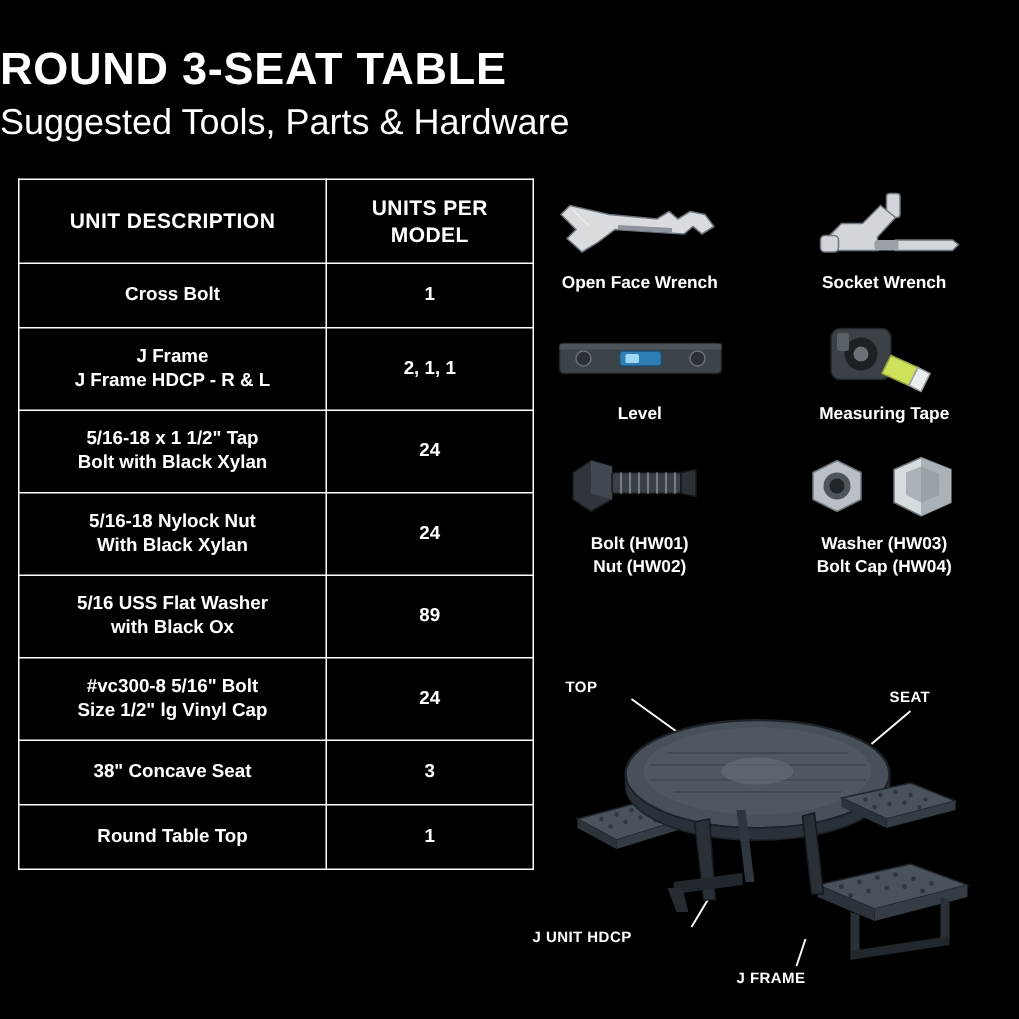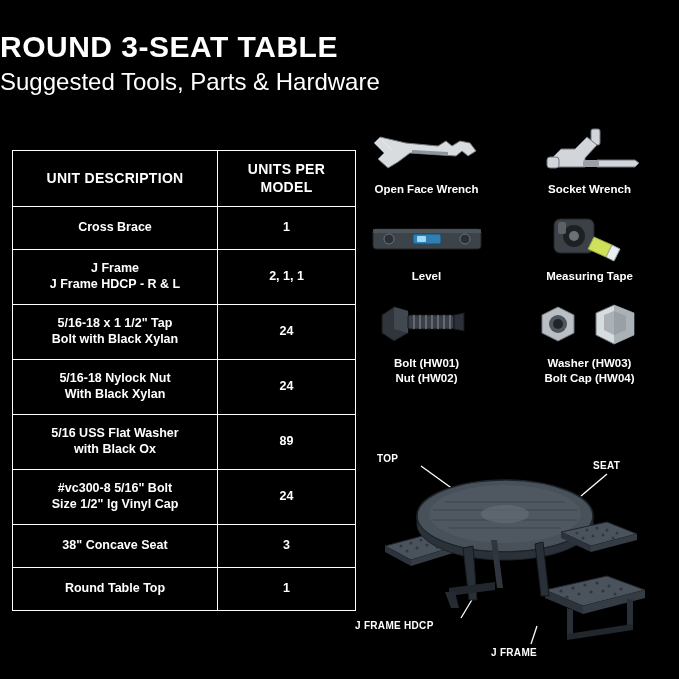--- a/index.html
+++ b/index.html
@@ -39,21 +39,20 @@
   }
 
   
   .spec-table {
     position: absolute;
     left: 12px;
     top: 119px;
     width: 325px;
     border-collapse: collapse;
     table-layout: fixed;
-    margin-top: 31px;
   }
   .spec-table td, .spec-table th {
     border: 1px solid #ffffff;
     text-align: center;
     vertical-align: middle;
     font-size: 12.5px;
     font-weight: bold;
     padding: 6px 4px;
     line-height: 1.25;
     color: #ffffff;
@@ -130,21 +129,21 @@
 
   <table class="spec-table">
     <thead>
       <tr>
         <th class="col-desc">UNIT DESCRIPTION</th>
         <th class="col-units">UNITS PER MODEL</th>
       </tr>
     </thead>
     <tbody>
       <tr class="r-short">
-        <td>Cross Brace</td>
+        <td>Cross Bolt</td>
         <td>1</td>
       </tr>
       <tr class="r-tall">
         <td>J Frame<br>J Frame HDCP - R &amp; L</td>
         <td>2, 1, 1</td>
       </tr>
       <tr class="r-tall">
         <td>5/16-18 x 1 1/2" Tap<br>Bolt with Black Xylan</td>
         <td>24</td>
       </tr>
@@ -374,17 +373,17 @@
         <path d="M104 148 L150 142 L150 150 L104 156 Z" fill="#22272d"></path>
         <path d="M146 100 L152 148 L158 148 L152 100 Z" fill="#30363d"></path>
         <path d="M100 152 L106 168 L114 168 L110 152 Z" fill="#262b31"></path>
       </g>
 
       <g></g>
     </svg>
 
     <div class="callout c-top">TOP</div>
     <div class="callout c-seat">SEAT</div>
-    <div class="callout c-jframe-hdcp">J FRAME HDCP</div>
+    <div class="callout c-jframe-hdcp">J UNIT HDCP</div>
     <div class="callout c-jframe">J FRAME</div>
   </div>
 
 </div>
 
 </body></html>

